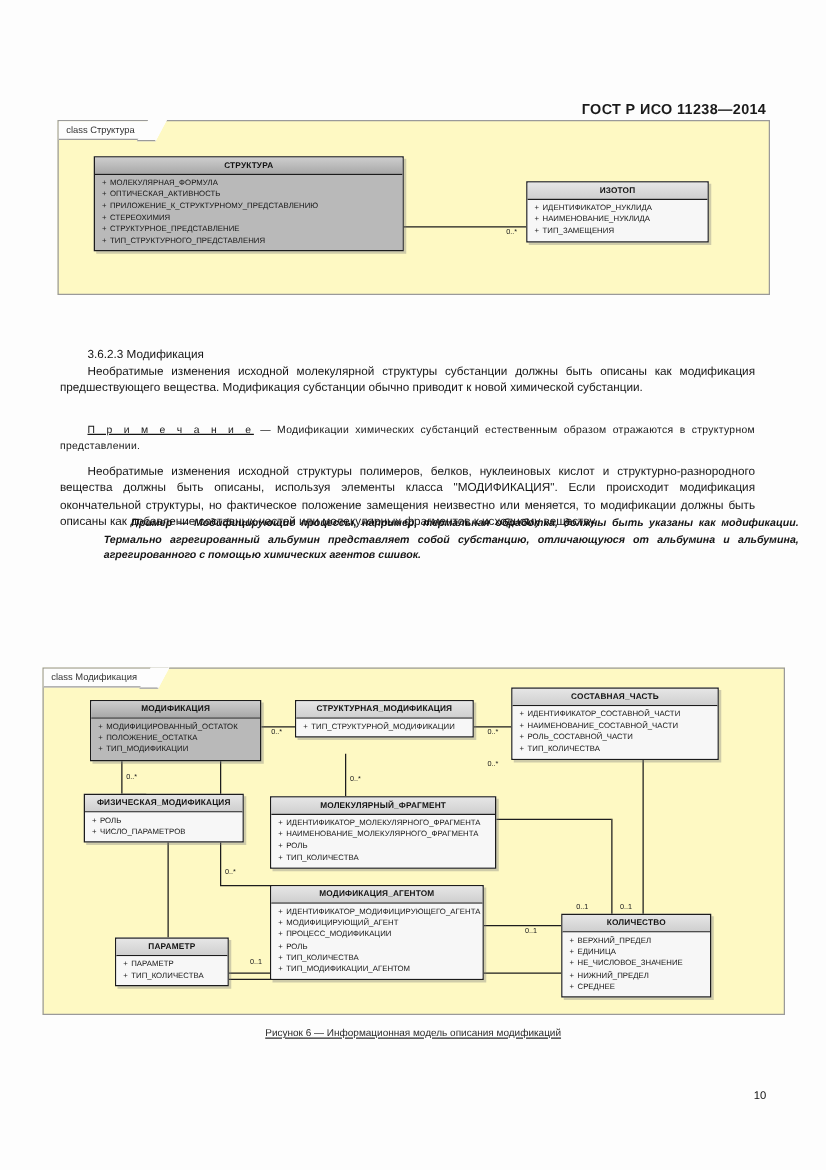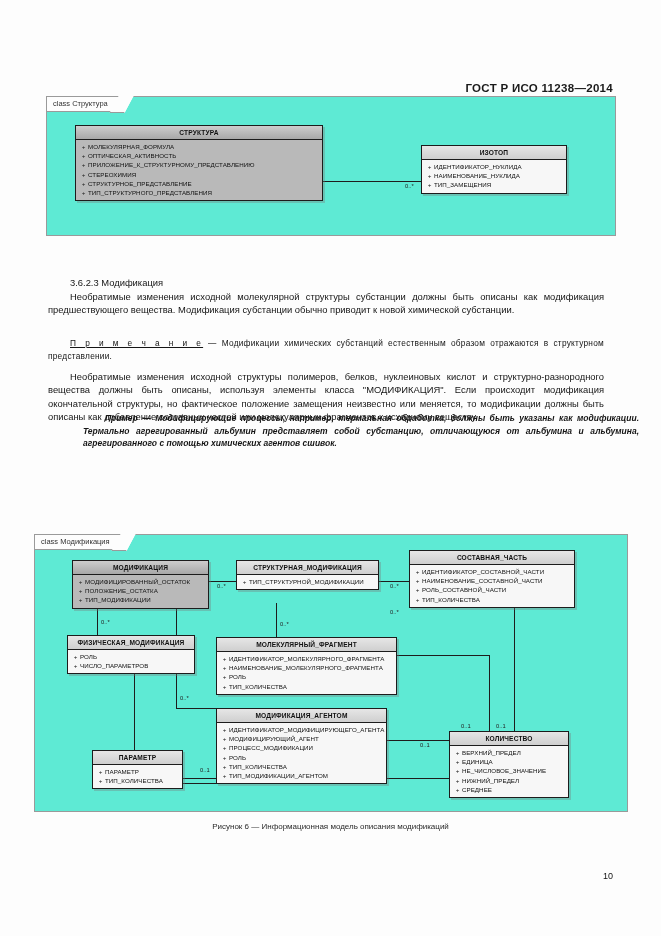--- a/index.html
+++ b/index.html
@@ -31,21 +31,21 @@
     font-weight: bold;
     letter-spacing: 0.3px;
     white-space: nowrap;
     margin-top: 24px;
   }
 
   
   .fig-frame {
     position: absolute;
     border: 1px solid #9a9a9a;
-    background: #5eead4;
+    background: #fef9c3;
     box-sizing: border-box;
   }
   #figure-5-frame { left: 46px; top: 96px; width: 570px; height: 140px; }
   #figure-6-frame { left: 34px; top: 534px; width: 594px; height: 278px; }
 
   .frame-tab {
     position: absolute;
     left: 0;
     top: 0;
     height: 15px;
@@ -137,21 +137,21 @@
 
   
   .fig-caption {
     position: absolute;
     width: 100%;
     text-align: center;
     font-size: 8px;
     color: #2a2a2a;
   }
   #figure-5-caption { top: 248px; left: 0; }
-  #figure-6-caption { top: 822px; left: 0; }
+  #figure-6-caption { top: 822px; left: 0; text-decoration: underline; }
 
   
   .body-text {
     position: absolute;
     left: 48px;
     width: 556px;
     font-size: 9.4px;
     line-height: 13.4px;
     text-align: justify;
     color: #151515;

